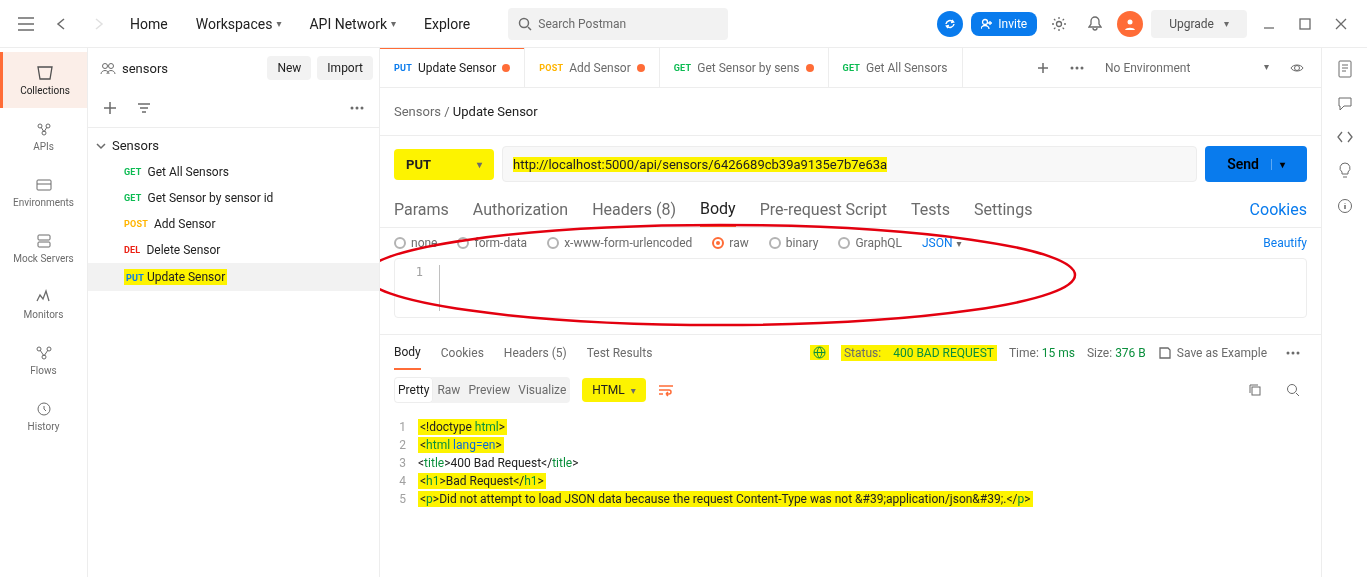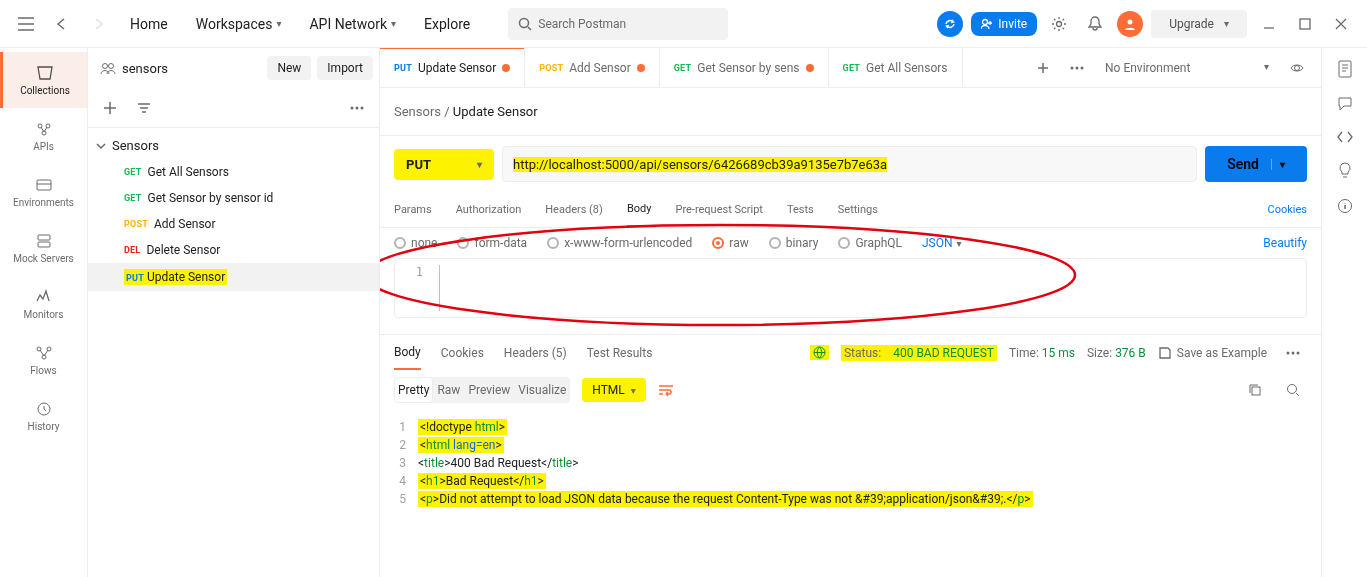--- a/index.html
+++ b/index.html
@@ -48,21 +48,21 @@
 .save-btn { background:#f2f2f2; border-radius:4px; padding:6px 10px; display:flex; align-items:center; gap:5px; font-size:12px; cursor:pointer; }
 .icon-group { display:flex; border:1px solid #ededed; border-radius:4px; overflow:hidden; }
 .icon-group .cell { width:32px; height:30px; display:flex; align-items:center; justify-content:center; color:#6b6b6b; cursor:pointer; }
 .icon-group .cell.act { border-bottom:2px solid #ff6c37; color:#ff6c37; }
 .url-row { display:flex; align-items:center; gap:8px; padding:10px 14px; }
 .method-box { background:#fdf300; display:flex; align-items:center; gap:8px; padding:8px 12px; border-radius:4px; font-size:13px; font-weight:700; color:#212121; cursor:pointer; min-width:100px; }
 .url-field { flex:1; background:#f8f8f8; border:1px solid #ededed; border-radius:4px; height:36px; display:flex; align-items:center; padding:0 10px; }
 .url-text { background:#fdf300; font-size:13px; white-space:nowrap; }
 .send-btn { background:#097bed; color:#000000; border-radius:4px; height:36px; padding:0 22px; font-size:14px; font-weight:600; display:flex; align-items:center; gap:6px; cursor:pointer; }
 .send-btn .dd { border-left:1px solid rgba(255,255,255,0.35); padding-left:8px; margin-left:6px; font-size:10px; }
-.req-tabs { display:flex; align-items:center; gap:24px; padding:0 14px; height:36px; border-bottom:1px solid #ededed; font-size:11px; color:#6b6b6b; }
+.req-tabs { display:flex; align-items:center; gap:24px; padding:0 14px; height:36px; border-bottom:1px solid #ededed; font-size:16px; color:#6b6b6b; }
 .req-tab { cursor:pointer; height:100%; display:flex; align-items:center; }
 .req-tab.active { color:#212121; border-bottom:2px solid #ff6c37; }
 .req-right { margin-left:auto; color:#097bed; cursor:pointer; }
 .body-opts { display:flex; align-items:center; gap:20px; padding:8px 14px; font-size:12px; color:#6b6b6b; position:relative; }
 .radio { display:inline-flex; align-items:center; gap:5px; cursor:pointer; }
 .rcircle { width:12px; height:12px; border-radius:50%; border:2px solid #b3b3b3; display:inline-block; position:relative; }
 .radio.sel .rcircle { border-color:#ff6c37; }
 .radio.sel .rcircle::after { content:""; position:absolute; inset:2px; border-radius:50%; background:#ff6c37; }
 .json-sel { color:#097bed; display:flex; align-items:center; gap:4px; cursor:pointer; }
 .editor-area { position:relative; margin:0 14px; height:60px; border:1px solid #ededed; border-radius:4px; background:#fff; }

